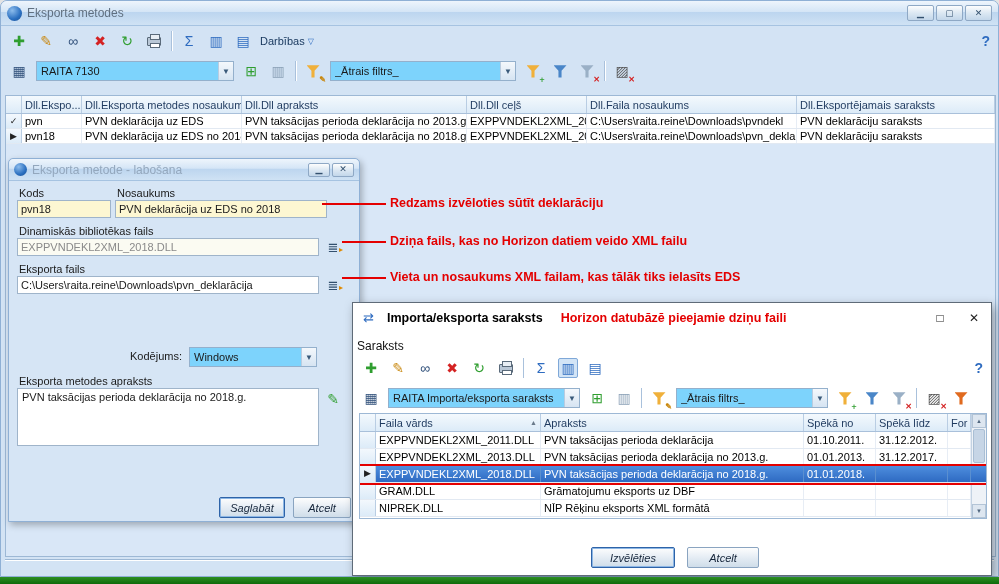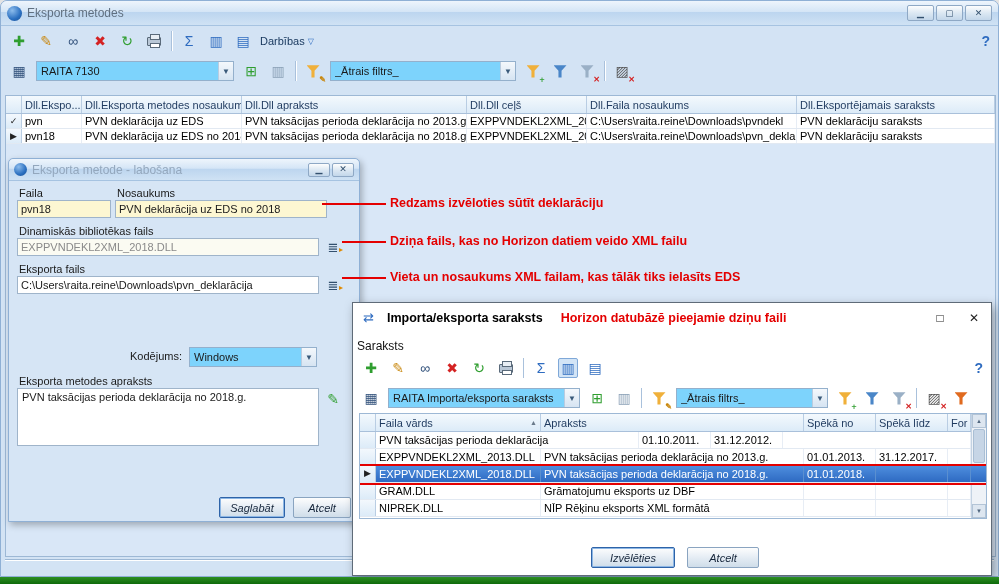--- a/index.html
+++ b/index.html
@@ -252,21 +252,21 @@
 <div class="win win-edit">
   <div class="titlebar-e">
     <span class="app-icon" style="width:13px;height:13px;"></span>
     <span class="title-text title-dim">Eksporta metode - labošana</span>
     <span class="wbtns">
       <span class="wbtn small">▁</span>
       <span class="wbtn small">✕</span>
     </span>
   </div>
   <div class="edit-body">
-    <span class="lbl" style="left:10px;top:6px;">Faila</span>
+    <span class="lbl" style="left:10px;top:6px;">Kods</span>
     <span class="lbl" style="left:108px;top:6px;">Nosaukums</span>
     <div class="inp yellow" style="left:8px;top:19px;width:94px;">pvn18</div>
     <div class="inp yellow" style="left:106px;top:19px;width:212px;">PVN deklarācija uz EDS no 2018</div>
 
     <span class="lbl" style="left:10px;top:44px;">Dinamiskās bibliotēkas fails</span>
     <div class="inp gray" style="left:8px;top:57px;width:302px;">EXPPVNDEKL2XML_2018.DLL</div>
     <span class="browse" style="left:314px;top:57px;">≣</span>
 
     <span class="lbl" style="left:10px;top:82px;">Eksporta fails</span>
     <div class="inp" style="left:8px;top:95px;width:302px;">C:\Users\raita.reine\Downloads\pvn_deklarācija</div>
@@ -394,20 +394,21 @@
         <span class="sort-asc">▲</span>
       </div>
       <div class="hcell lw1">Apraksts</div>
       <div class="hcell lw2">Spēkā no</div>
       <div class="hcell lw3">Spēkā līdz</div>
       <div class="hcell lwf" style="margin-right:15px;">For</div>
     </div>
 
     <div class="grow tall lrow">
       <div class="selcell"></div>
+      <div class="rcell lw0">EXPPVNDEKL2XML_2011.DLL</div>
       <div class="rcell lw1">PVN taksācijas perioda deklarācija</div>
       <div class="rcell lw2">01.10.2011.</div>
       <div class="rcell lw3">31.12.2012.</div>
       <div class="rcell lwf" style="margin-right:15px;"></div>
     </div>
     <div class="grow tall lrow">
       <div class="selcell"></div>
       <div class="rcell lw0">EXPPVNDEKL2XML_2013.DLL</div>
       <div class="rcell lw1">PVN taksācijas perioda deklarācija no 2013.g.</div>
       <div class="rcell lw2">01.01.2013.</div>

